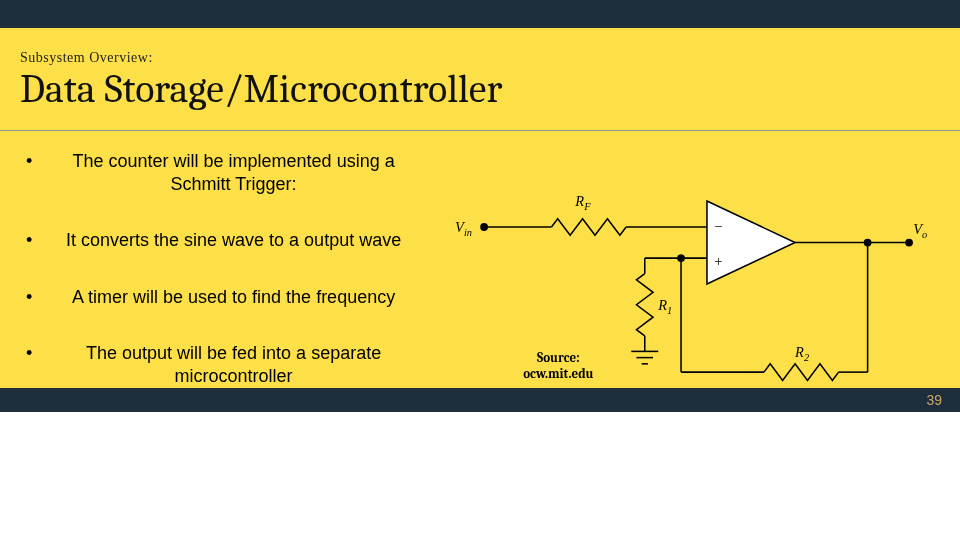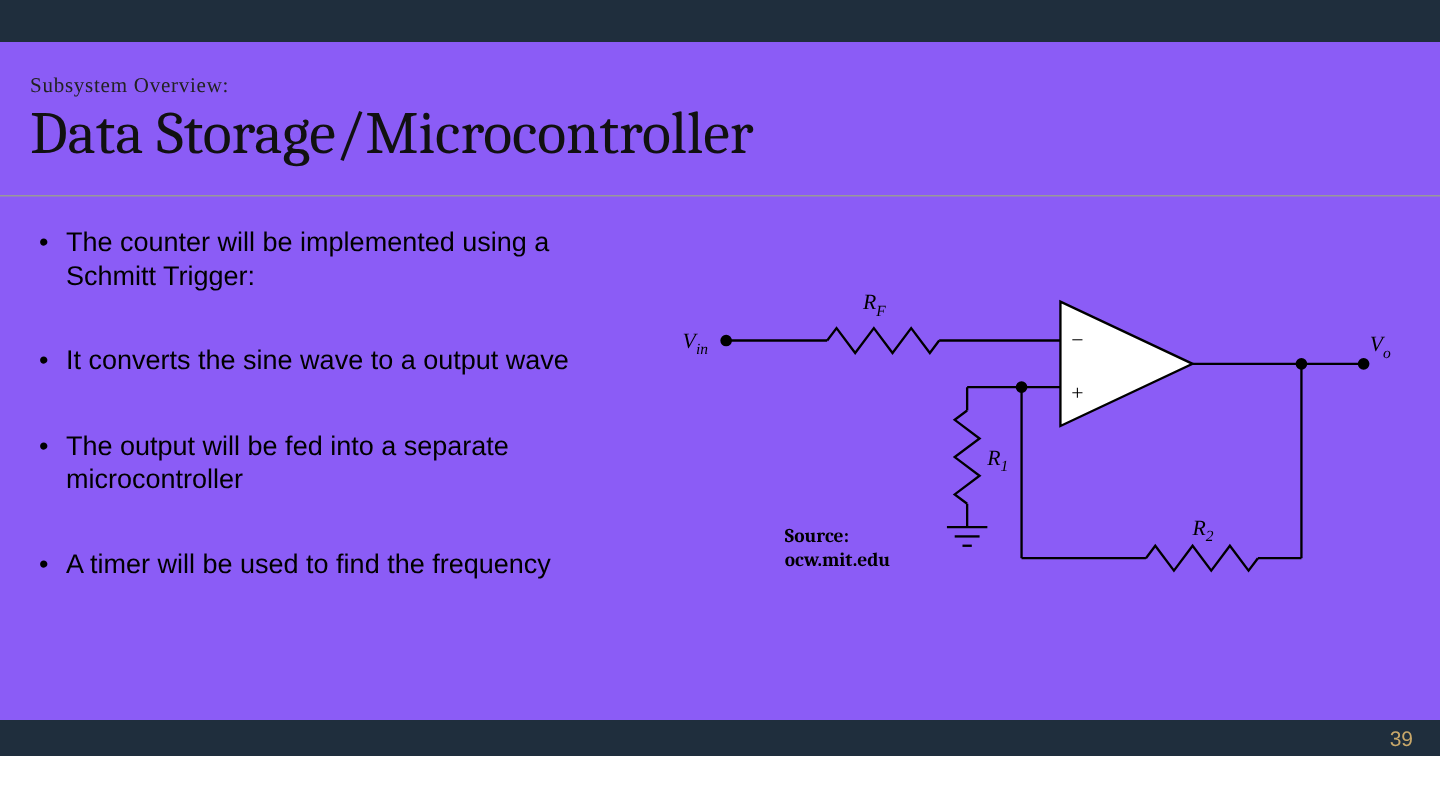--- a/index.html
+++ b/index.html
@@ -1,23 +1,23 @@
 <!DOCTYPE html>
 <html><head>
 <meta charset="utf-8">
 <style>
   * { margin: 0; padding: 0; box-sizing: border-box; }
   html, body { width: 960px; height: 540px; overflow: hidden; font-family: Arial, Helvetica, sans-serif; background: #fff; }
-  .slide { position: relative; width: 960px; height: 504px; background: #8b5cf6; }
+  .slide { position: relative; width: 960px; height: 412px; background: #fde047; }
   .top-bar { position: absolute; top: 0; left: 0; width: 100%; height: 28px; background: #1f2e3d; }
   .header-block { position: absolute; top: 50px; left: 20px; right: 20px; }
   .subtitle { font-family: "Brush Script MT", "Segoe Script", cursive; font-size: 14px; color: #222; margin-bottom: 2px; letter-spacing: 0.5px; }
   .title { font-family: Cambria, Georgia, "Times New Roman", serif; font-size: 40px; font-weight: 400; color: #111; line-height: 1.05; }
   .divider { position: absolute; top: 130px; left: 0; right: 0; height: 1px; background: #999; }
-  .content { position: absolute; top: 150px; left: 20px; right: 20px; bottom: 60px; display: flex; }
+  .content { position: absolute; top: 150px; left: 20px; right: 20px; bottom: 60px; display: flex; text-align: center; }
   .left-col { flex: 0 0 46%; padding-right: 20px; }
   .right-col { flex: 1; position: relative; }
   ul.bullets { list-style: none; }
   ul.bullets li { position: relative; padding-left: 24px; font-size: 18px; color: #000; line-height: 1.25; margin-bottom: 34px; }
   ul.bullets li::before { content: "•"; position: absolute; left: 6px; top: 0; font-size: 18px; color: #000; }
   .diagram-wrap { position: absolute; top: 20px; left: 10px; right: 10px; }
   .diagram-wrap svg { width: 100%; height: auto; }
   .source { position: absolute; top: 200px; left: 80px; font-family: Cambria, Georgia, serif; font-size: 13px; font-weight: 700; color: #000; line-height: 1.2; }
   .bottom-bar { position: absolute; bottom: 0; left: 0; width: 100%; height: 24px; background: #1f2e3d; padding-left: 34px; }
   .page-num { position: absolute; right: 18px; bottom: 4px; font-size: 14px; color: #c9a86a; font-family: Arial, sans-serif; }
@@ -35,22 +35,22 @@
     <div class="title">Data Storage/Microcontroller</div>
   </div>
 
   <div class="divider"></div>
 
   <div class="content">
     <div class="left-col">
       <ul class="bullets">
         <li>The counter will be implemented using a Schmitt Trigger:</li>
         <li>It converts the sine wave to a output wave</li>
+        <li>A timer will be used to find the frequency</li>
         <li>The output will be fed into a separate microcontroller</li>
-        <li>A timer will be used to find the frequency</li>
       </ul>
     </div>
 
     <div class="right-col">
       <div class="diagram-wrap">
         <svg viewBox="0 0 460 210">
 
           <g stroke="#000" stroke-width="1.5" fill="none">
 
             <circle cx="30" cy="55" r="3" fill="#000"></circle>

